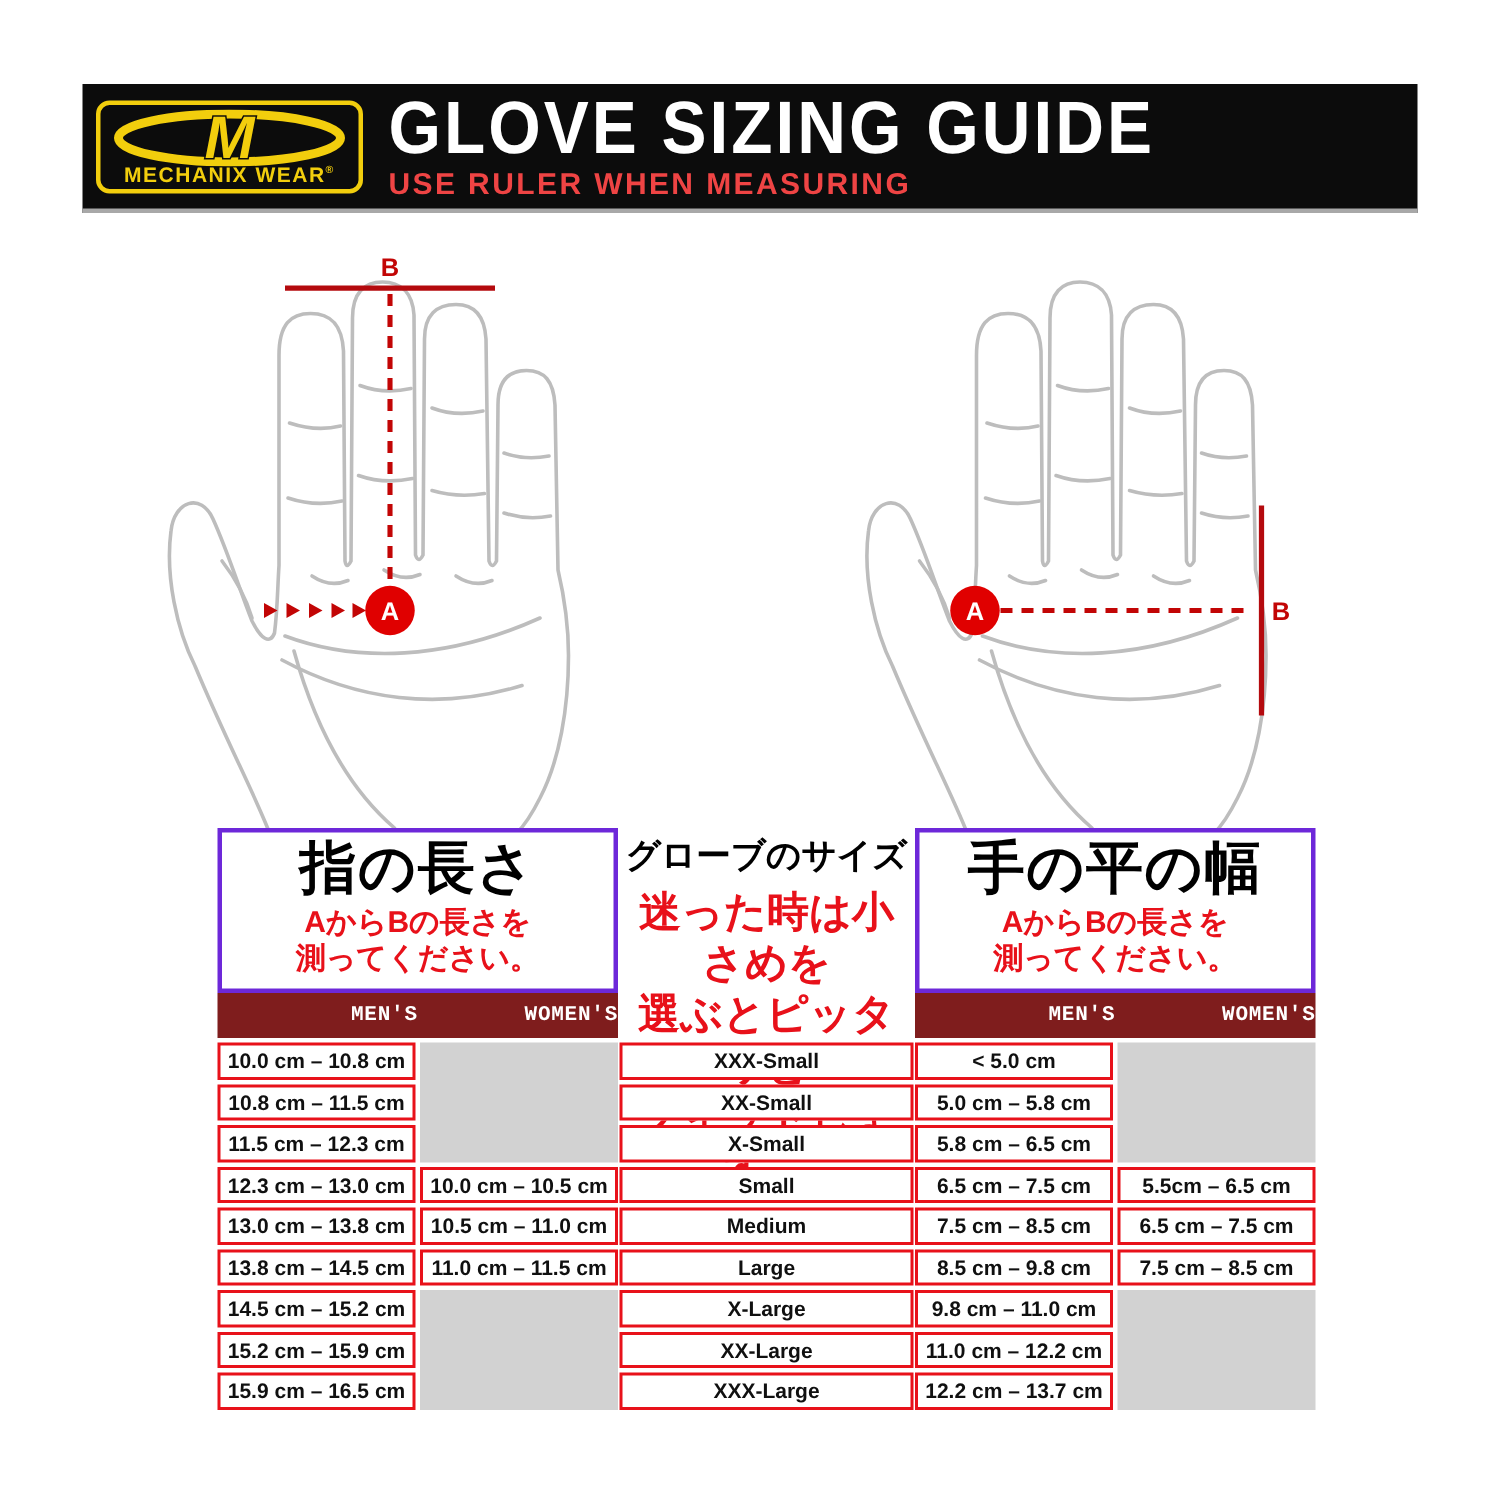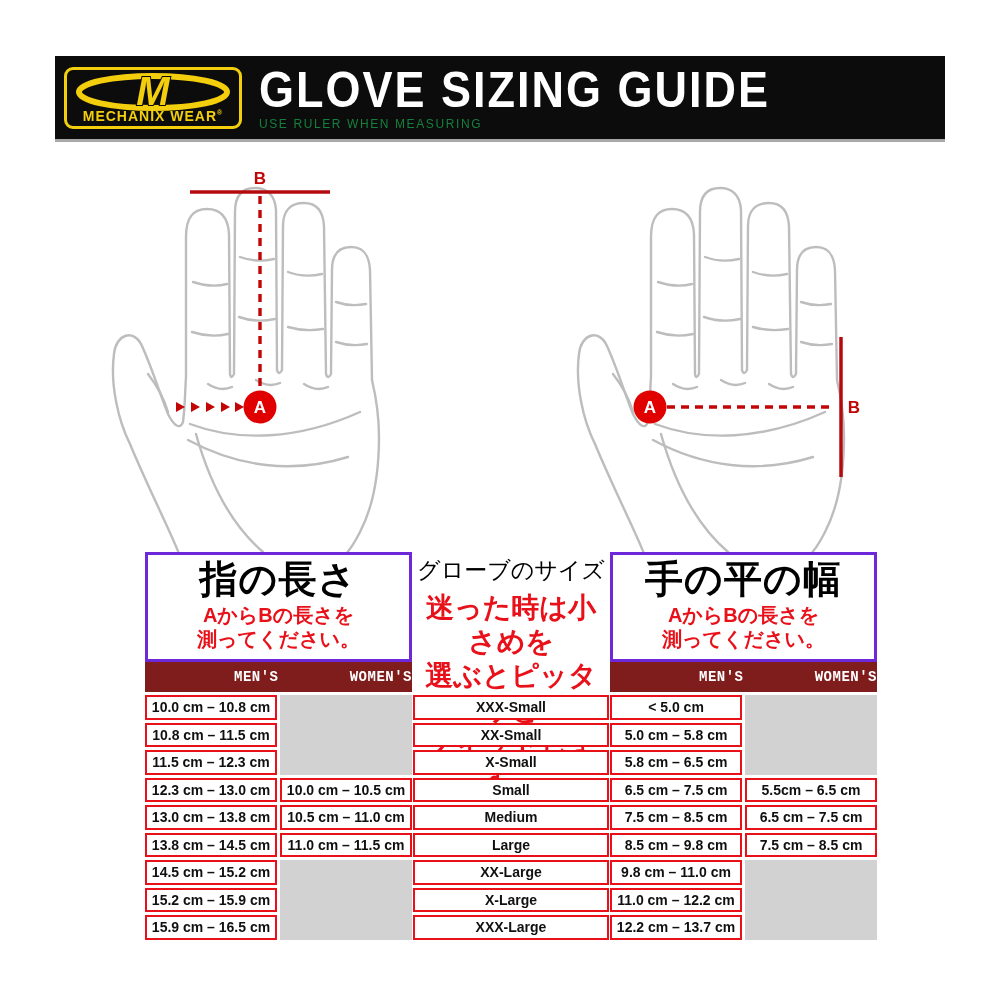--- a/index.html
+++ b/index.html
@@ -11,21 +11,21 @@
               border-bottom:3px solid #a8a8a8;display:flex;align-items:center;}
   .logo-box{margin-left:9px;width:172px;height:56px;border:3px solid #f2ce0d;border-radius:9px;
             background:#0c0c0c;display:flex;flex-direction:column;align-items:center;
             justify-content:center;flex:0 0 auto;}
   .logo-brand{color:#f2ce0d;font-weight:900;font-size:14px;letter-spacing:1px;line-height:1;
               margin-top:-2px;white-space:nowrap;}
   .logo-brand sup{font-size:7px;}
   .title-block{margin-left:17px;display:flex;flex-direction:column;}
   .main-title{color:#ffffff;font-weight:900;font-size:45px;line-height:1;letter-spacing:2px;
               transform:scaleY(1.1);transform-origin:left top;white-space:nowrap;}
-  .sub-title{color:#15803d;font-weight:400;font-size:12px;letter-spacing:1.6px;margin-top:7px;
+  .sub-title{color:#ef4444;font-weight:700;font-size:20px;letter-spacing:1.6px;margin-top:7px;
              white-space:nowrap;}
 
   
   .hand-svg{position:absolute;width:290px;height:400px;}
   #hand-left{left:108px;top:162px;}
   #hand-right{left:573px;top:162px;}
 
   
   .htable{position:absolute;top:552px;width:267px;}
   #finger-table{left:145px;}
@@ -41,21 +41,21 @@
   .cell{box-sizing:border-box;border:2px solid #e8111a;background:#fff;display:flex;
         align-items:center;justify-content:center;font-weight:700;font-size:14px;color:#101010;
         white-space:nowrap;}
   .gray-block{background:#d2d2d2;}
   .c1{grid-column:1;}
   .c2{grid-column:2;}
 
   
   #size-column{position:absolute;left:413px;top:552px;width:196px;}
   .size-head{height:140px;text-align:center;box-sizing:border-box;padding-top:4px;}
-  .size-title{font-size:23px;font-weight:400;color:#000;line-height:1.25;}
+  .size-title{font-size:23px;font-weight:700;color:#000;line-height:1.25;}
   .size-note{font-size:28px;font-weight:700;color:#e8111a;line-height:1.22;margin-top:6px;}
   .size-rows{display:grid;grid-auto-rows:24.5px;gap:3px;margin-top:3px;}
 </style>
 </head>
 <body>
 
 <div id="canvas">
 
   <div class="header-bar">
     <div class="logo-box">
@@ -231,22 +231,22 @@
         <div>フィットします。</div>
       </div>
     </div>
     <div class="size-rows">
       <div class="cell">XXX-Small</div>
       <div class="cell">XX-Small</div>
       <div class="cell">X-Small</div>
       <div class="cell">Small</div>
       <div class="cell">Medium</div>
       <div class="cell">Large</div>
+      <div class="cell">X-Large</div>
       <div class="cell">XX-Large</div>
-      <div class="cell">X-Large</div>
       <div class="cell">XXX-Large</div>
     </div>
   </div>
 
   <div class="htable" id="palm-table">
     <div class="thead">
       <div class="thead-title">手の平の幅</div>
       <div class="thead-instr">
         <div>AからBの長さを</div>
         <div>測ってください。</div>

